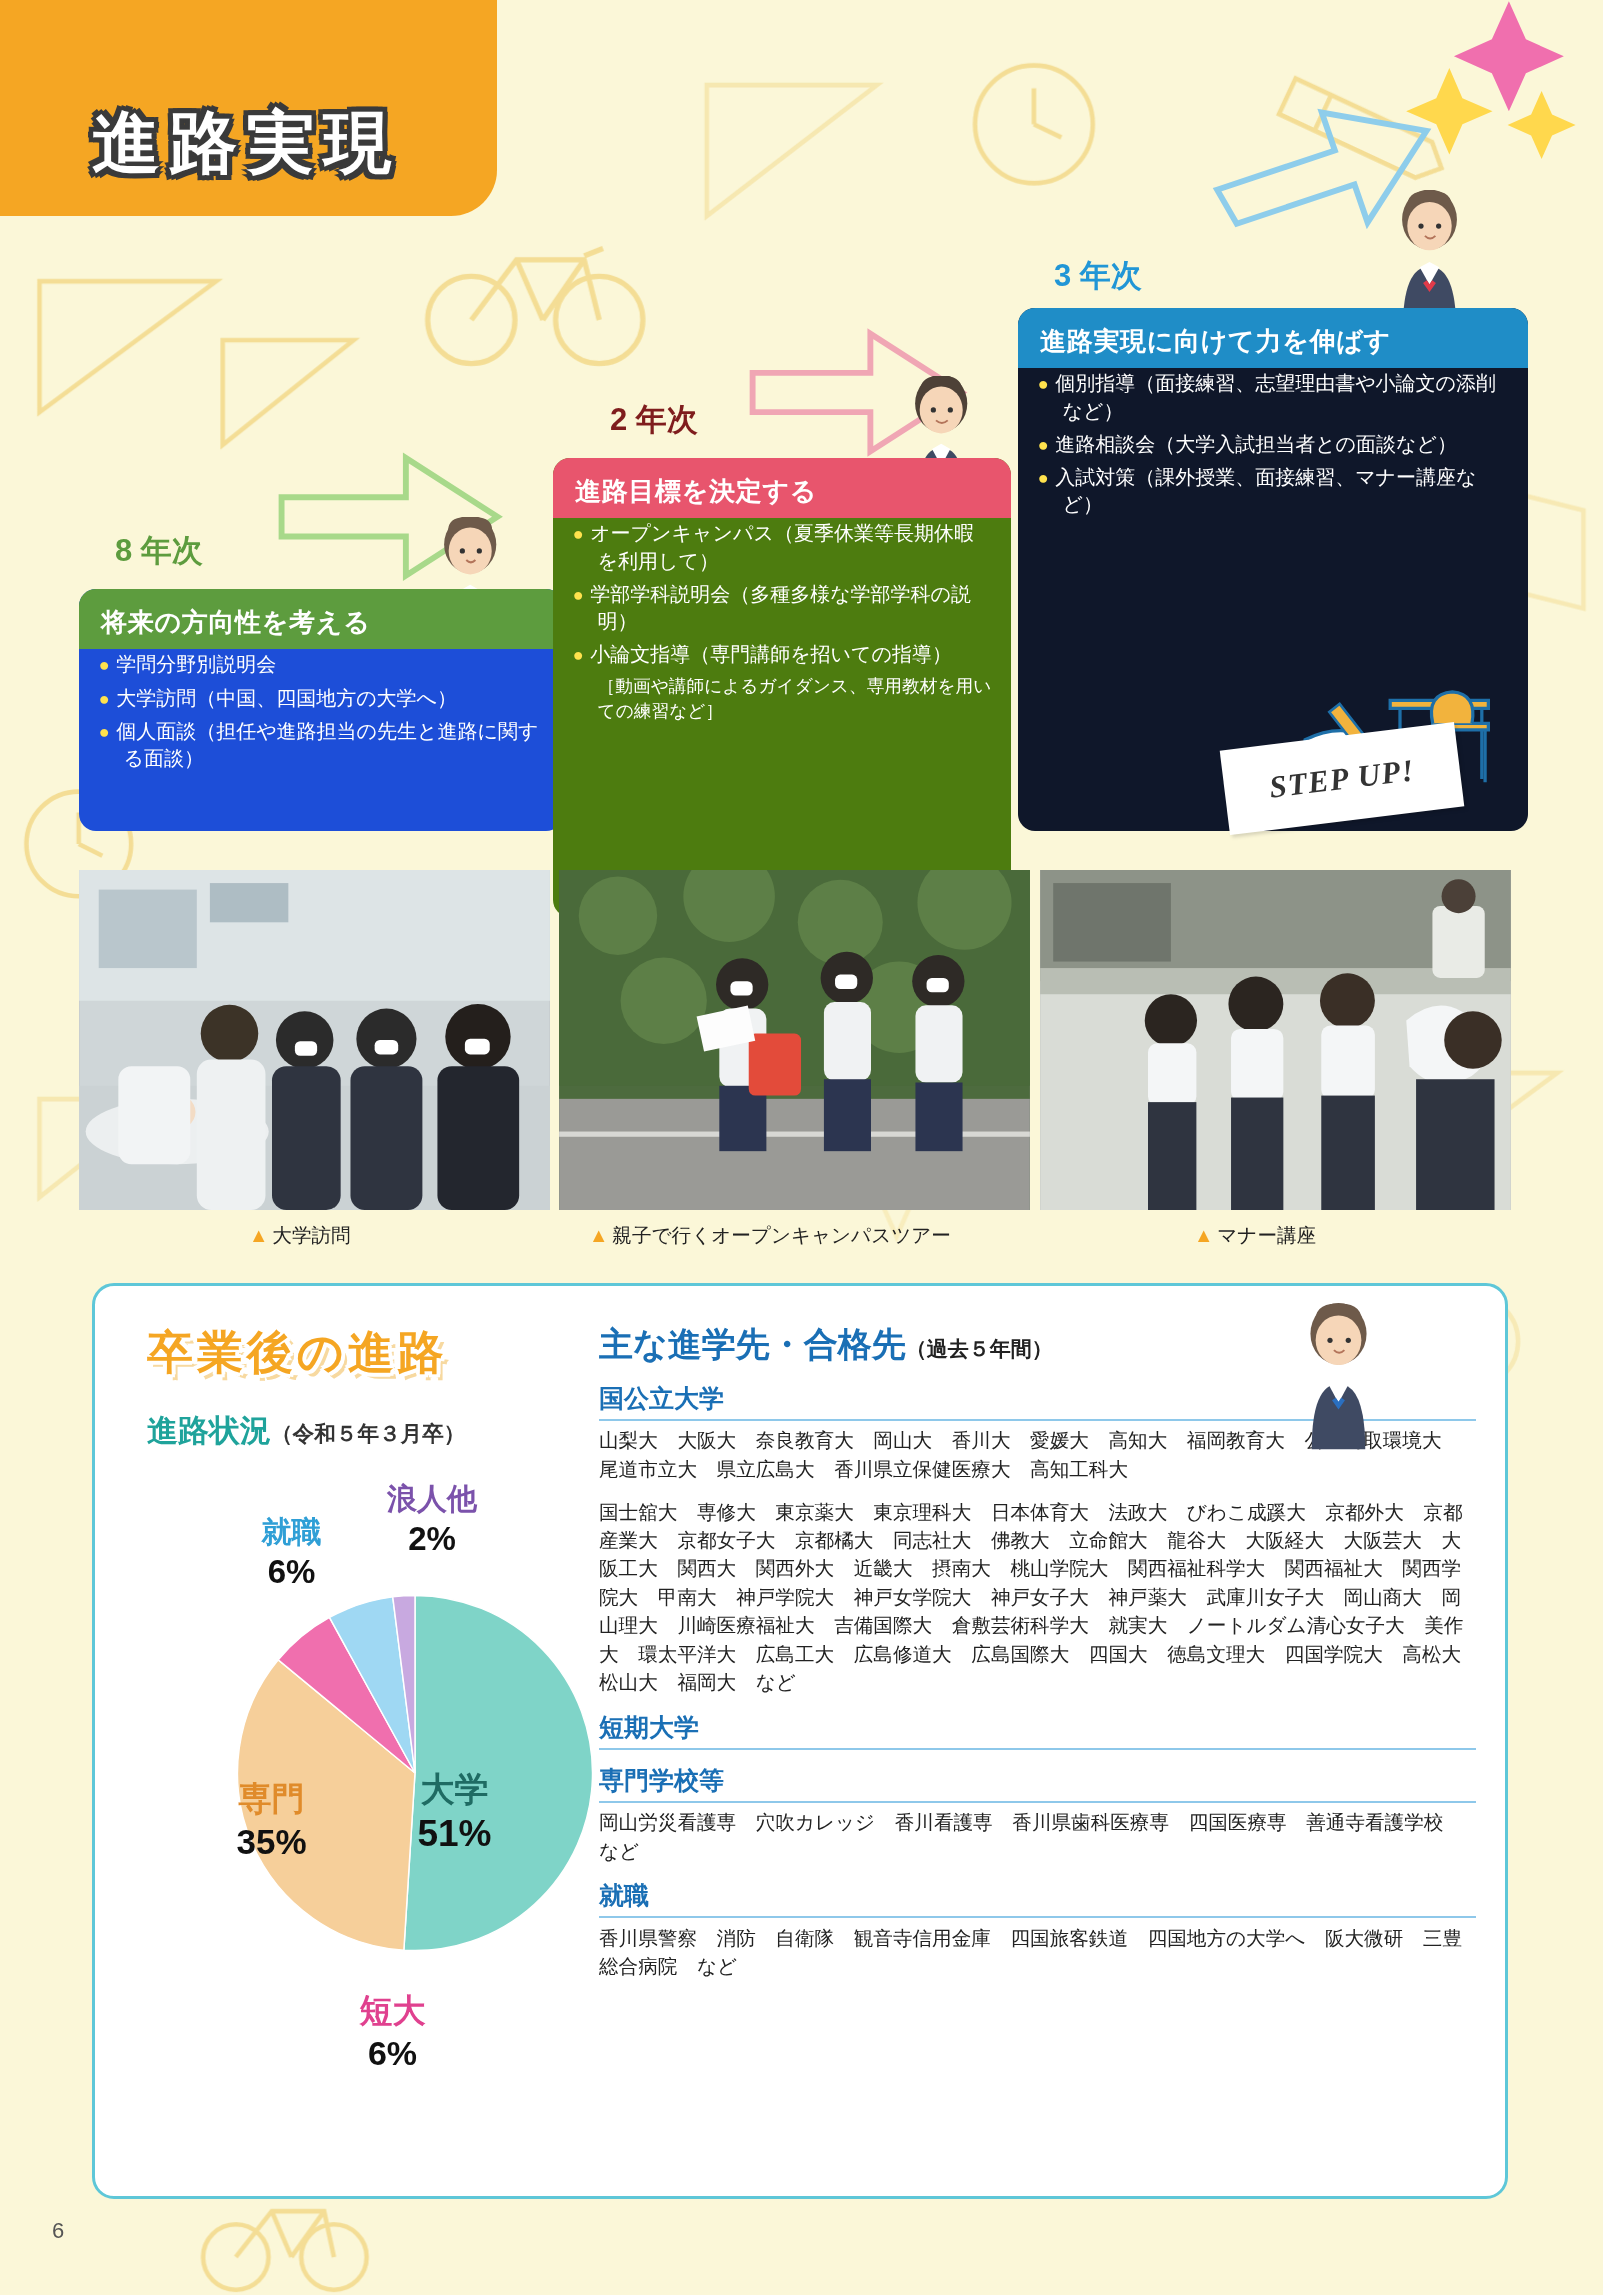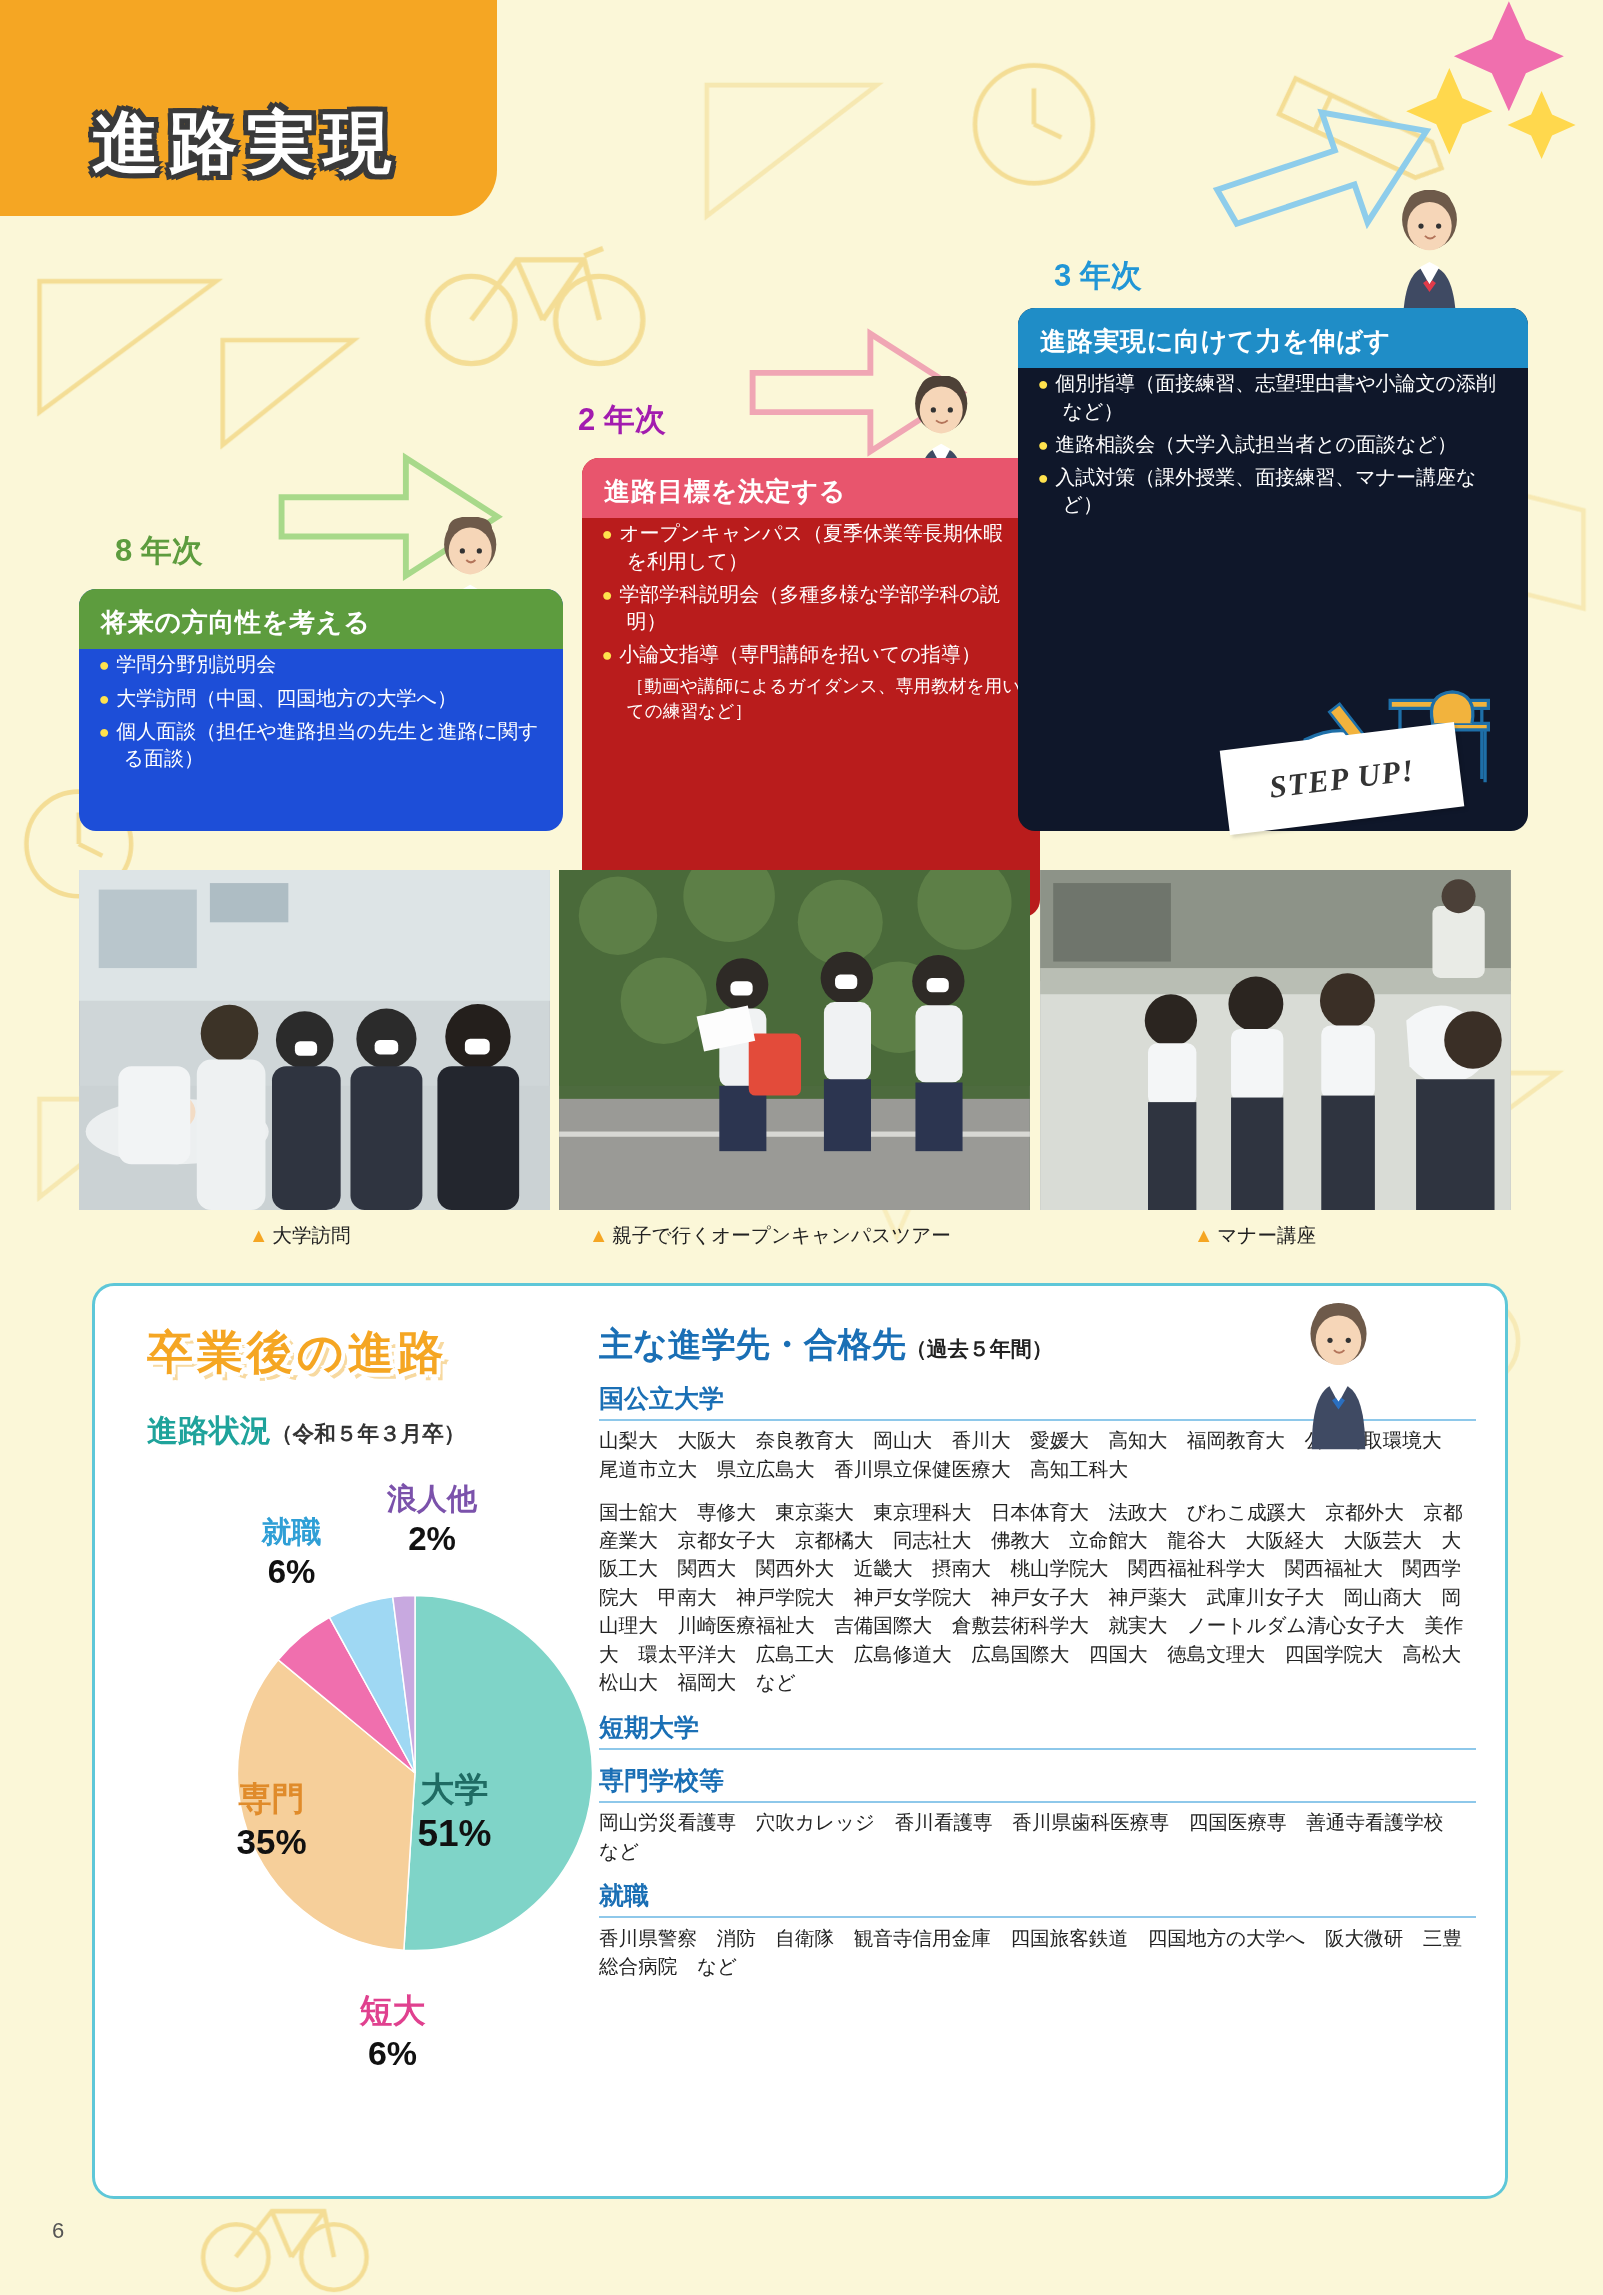--- a/index.html
+++ b/index.html
@@ -28,21 +28,21 @@
       -4.6px -4.6px 0 #3a3a3a, 4.6px -4.6px 0 #3a3a3a,
       -4.6px 4.6px 0 #3a3a3a, 4.6px 4.6px 0 #3a3a3a,
        0 -5.2px 0 #3a3a3a, 0 5.2px 0 #3a3a3a,
       -5.2px 0 0 #3a3a3a, 5.2px 0 0 #3a3a3a;
     white-space:nowrap;
   }
 
   
   .year-label{position:absolute;font-size:31px;font-weight:bold;white-space:nowrap;}
   #year1{left:115px;top:530px;color:#5d9c3e;}
-  #year2{left:578px;top:399px;color:#a21caf;}
+  #year2{left:610px;top:399px;color:#7f1d1d;}
   #year3{left:1054px;top:255px;color:#2196d6;}
 
   
   .step-card{position:absolute;border-radius:17px;color:#fff;padding:0;box-sizing:border-box;}
   .step-card .card-head{
     font-size:26px;font-weight:bold;color:#fff;
     padding:15.7px 19.6px 6.5px 22px;letter-spacing:0.7px;
   }
   .step-card ul{list-style:none;margin:0;padding:2.6px 17px 13px 19.6px;}
   .step-card li{
@@ -50,21 +50,21 @@
     text-indent:-25px;padding-left:25px;
   }
   .step-card li::before{
     content:"\25CF";color:#ffe24d;font-size:18.3px;margin-right:6.5px;
   }
   .step-card li.nobullet{text-indent:0;padding-left:25px;font-size:17.7px;}
   .step-card li.nobullet::before{content:"";margin:0;}
 
   #card1{left:79px;top:589px;width:484px;height:242px;background:#1d4ed8;}
   #card1 .card-head{background:#5d9c3e;border-radius:17px 17px 0 0;padding-bottom:9.2px;}
-  #card2{left:582px;top:458px;width:458px;height:459px;background:#b91c1c;}
+  #card2{left:553px;top:458px;width:458px;height:459px;background:#4d7c0f;}
   #card2 .card-head{background:#e8556d;border-radius:17px 17px 0 0;padding-bottom:9.2px;}
   #card3{left:1018px;top:308px;width:510px;height:523px;background:#0f172a;}
   #card3 .card-head{background:#1f8dc7;border-radius:17px 17px 0 0;padding-bottom:9.2px;}
 
   
   .photo{position:absolute;overflow:hidden;background:#999;}
   .photo-caption{position:absolute;font-size:19.6px;color:#222;white-space:nowrap;}
   .photo-caption .tri{color:#f5a623;margin-right:3.9px;}
 
   

